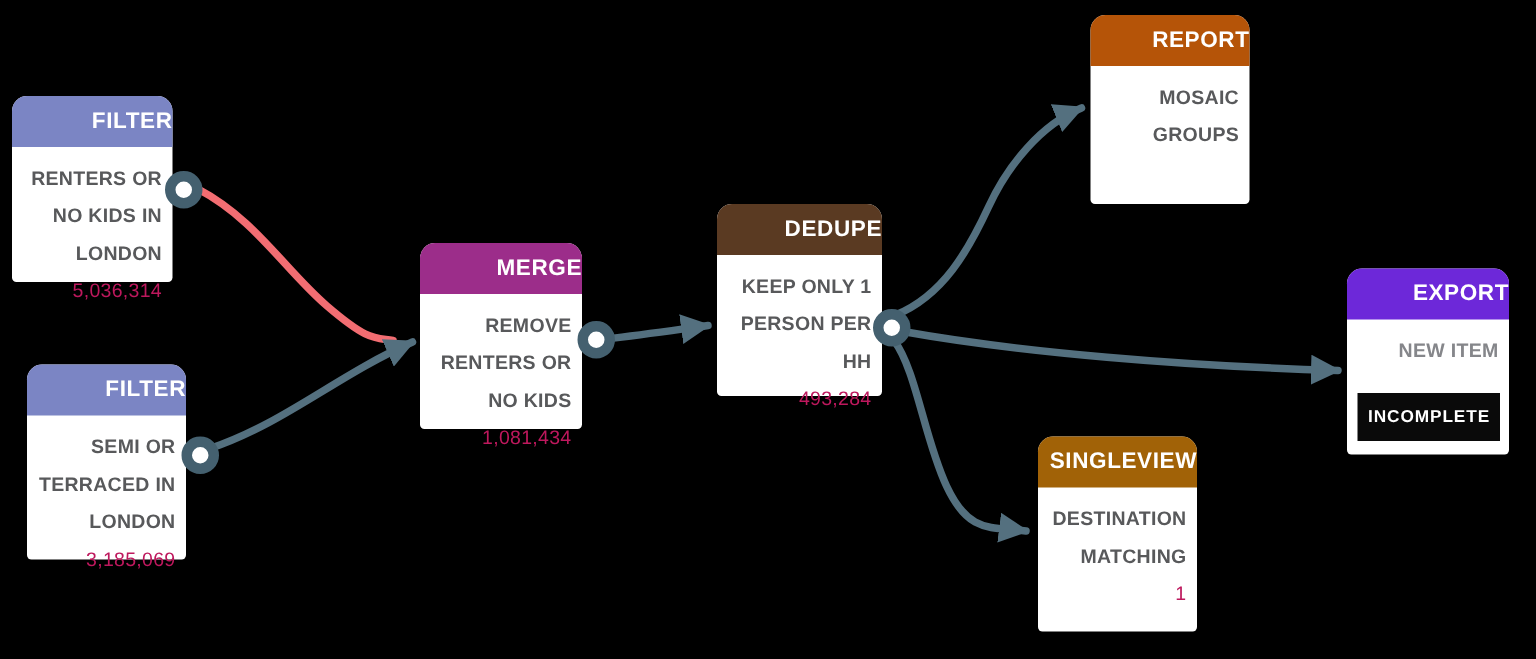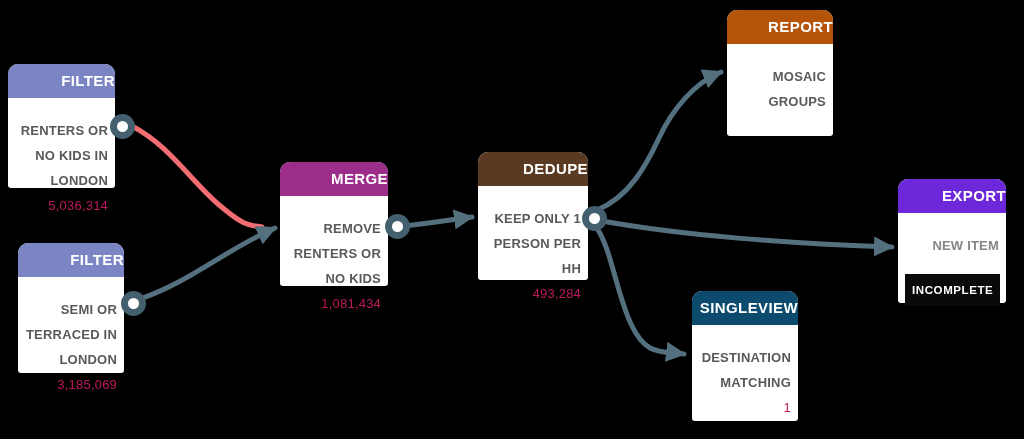--- a/index.html
+++ b/index.html
@@ -23,21 +23,21 @@
     box-shadow: 0 0 0 1px rgba(0,0,0,0.08);
   }
   .node-header {
     height: 34px; line-height: 34px;
     border-radius: 10px 10px 0 0;
     color: #ffffff; font-size: 15px; font-weight: 700;
     letter-spacing: 0.4px;
     overflow: hidden; white-space: nowrap;
   }
   .node-body {
-    padding: 20px 7px 4px 7px;
+    padding: 8px 7px 4px 7px;
     color: #58595b;
     font-size: 13px; font-weight: 700;
     line-height: 25px;
     letter-spacing: 0.2px;
   }
   .node-count {
     color: #be185d;
     font-size: 13px; font-weight: 400;
     line-height: 25px;
     letter-spacing: 0.2px;
@@ -54,21 +54,21 @@
     position: absolute; z-index: 3;
     width: 11px; height: 11px;
     background: #ffffff;
     border: 7px solid #44606f;
     border-radius: 50%;
   }
   
   #node-filter-1    { left: 8px;   top: 64px;  width: 107px; height: 124px; }
   #node-filter-2    { left: 18px;  top: 243px; width: 106px; height: 130px; }
   #node-merge       { left: 280px; top: 162px; width: 108px; height: 124px; }
-  #node-dedupe      { left: 478px; top: 152px; width: 110px; height: 128px; }
+  #node-dedupe      { left: 478px; top: 136px; width: 110px; height: 128px; }
   #node-report      { left: 727px; top: 10px;  width: 106px; height: 126px; }
   #node-export      { left: 898px; top: 179px; width: 108px; height: 124px; }
   #node-singleview  { left: 692px; top: 291px; width: 106px; height: 130px; }
   
   #port-filter-1 { left: 110px; top: 114px; }
   #port-filter-2 { left: 121px; top: 291px; }
   #port-merge    { left: 385px; top: 214px; }
   #port-dedupe   { left: 582px; top: 206px; }
 </style>
 </head>
@@ -131,21 +131,21 @@
 
   <div class="node" id="node-export">
     <div class="node-header" style="background: #6d28d9;">EXPORT</div>
     <div class="node-body">
       <div style="color:#85868a;">NEW ITEM</div>
       <div class="status-badge">INCOMPLETE</div>
     </div>
   </div>
 
   <div class="node" id="node-singleview">
-    <div class="node-header" style="background: #0c4a6e;">SINGLEVIEW</div>
+    <div class="node-header" style="background: #a16207;">SINGLEVIEW</div>
     <div class="node-body">
       <div>DESTINATION MATCHING</div>
       <div class="node-count">1</div>
     </div>
   </div>
 
   <div class="port" id="port-filter-1"></div>
   <div class="port" id="port-filter-2"></div>
   <div class="port" id="port-merge"></div>
   <div class="port" id="port-dedupe"></div>

